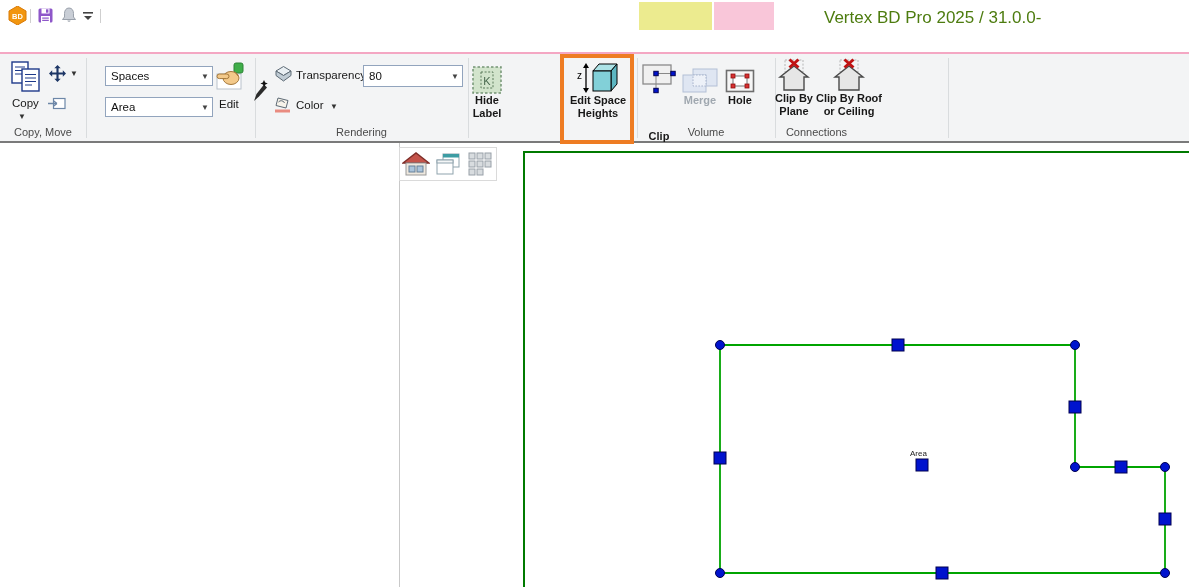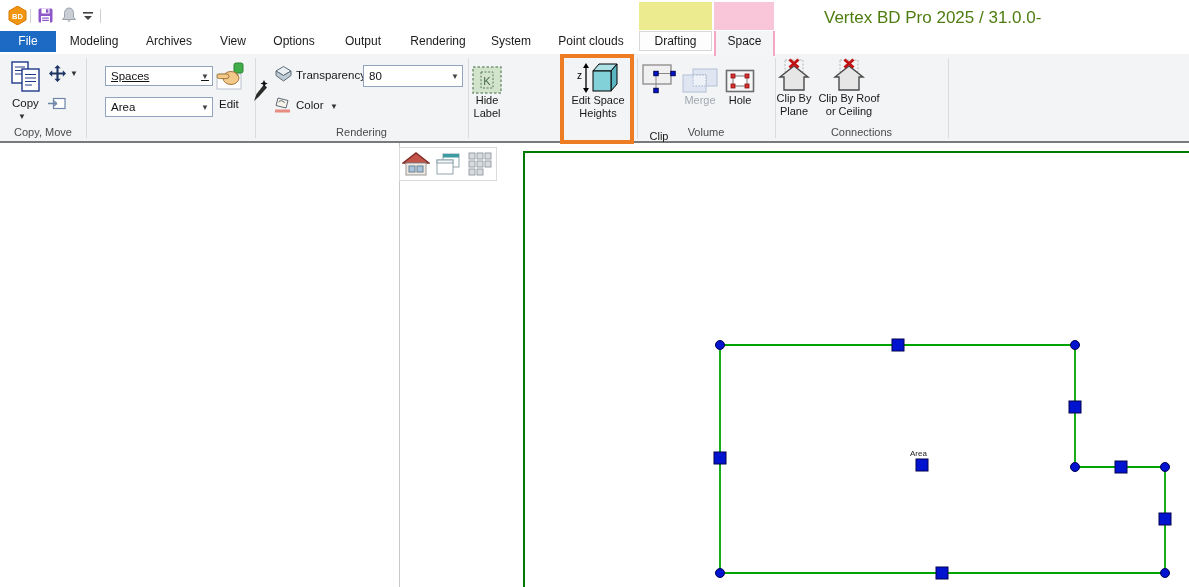--- a/index.html
+++ b/index.html
@@ -23,21 +23,21 @@
   .tab.t3{left:212px;width:42px;} .tab.t4{left:266px;width:56px;}
   .tab.t5{left:336px;width:54px;} .tab.t6{left:404px;width:68px;}
   .tab.t7{left:486px;width:50px;} .tab.t8{left:552px;width:78px;}
   .tab.t9{left:639px;width:71px;top:1px;height:18px;line-height:18px;background:#fdfdfd;border:1px solid #d8d8d8;}
   .tab.t10{left:714px;width:57px;top:1px;height:25px;line-height:20px;background:#f4f5f6;border-left:2px solid #F4A7C3;border-right:2px solid #F4A7C3;z-index:3;}
 
   
   .ribbon{position:absolute;left:0;top:54px;width:100%;height:87px;background:#f3f4f5;border-bottom:2px solid #7a7a7a;}
   .gsep{position:absolute;top:4px;width:1px;height:80px;background:#d9dcde;}
   .glabel{position:absolute;bottom:3px;font-size:11px;color:#4a4a4a;text-align:center;}
-  .btnlabel{font-size:11px;line-height:13px;color:#181818;text-align:center;}
+  .btnlabel{font-size:11px;line-height:13px;color:#181818;text-align:center;font-weight:bold;}
   .bigbtn{position:absolute;top:4px;display:flex;flex-direction:column;align-items:center;cursor:default;}
   .bigbtn .ic{height:36px;display:flex;align-items:flex-end;justify-content:center;}
   .disabled .btnlabel{color:#a0a8b0;}
   .caret{font-size:8px;color:#333;line-height:8px;}
   .combo{position:absolute;background:#fff;border:1px solid #92a4bd;height:20px;font-size:11.5px;color:#111;display:flex;align-items:center;padding-left:5px;box-sizing:border-box;}
   .combo .cbar{margin-left:auto;width:14px;text-align:center;color:#444;font-size:8px;}
   .inline-ic{position:absolute;}
   .txt{position:absolute;font-size:11.5px;color:#181818;white-space:nowrap;}
   .orange-ring{position:absolute;left:560px;top:0px;width:66px;height:82px;border:4px solid #EE7C23;z-index:5;pointer-events:none;}
 
@@ -77,33 +77,20 @@
       <rect x="1" y="1" width="10" height="1.6" fill="#444"></rect>
       <polygon points="2,5 10,5 6,9" fill="#444"></polygon>
     </svg>
     <div class="qa-sep" style="left:100px;"></div>
     <div class="hl hl-yellow"></div>
     <div class="hl hl-pink"></div>
     <div class="app-title">Vertex BD Pro 2025 / 31.0.0-</div>
   </div>
 
   <div class="pinkline"></div>
-  <div class="tabrow">
-    <div class="tab t0">File</div>
-    <div class="tab t1">Modeling</div>
-    <div class="tab t2">Archives</div>
-    <div class="tab t3">View</div>
-    <div class="tab t4">Options</div>
-    <div class="tab t5">Output</div>
-    <div class="tab t6">Rendering</div>
-    <div class="tab t7">System</div>
-    <div class="tab t8">Point clouds</div>
-    <div class="tab t9">Drafting</div>
-    <div class="tab t10">Space</div>
-  </div>
 
   <div class="ribbon">
 
     <svg class="inline-ic" style="left:11px;top:7px;" width="29" height="31" viewBox="0 0 29 31">
       <rect x="1" y="1" width="16" height="21" fill="#fff" stroke="#1e3a8a" stroke-width="1.4"></rect>
       <path d="M4 6h10M4 9.5h10M4 13h7" stroke="#1e3a8a" stroke-width="1"></path>
       <rect x="11" y="8" width="17" height="22" fill="#fff" stroke="#1e3a8a" stroke-width="1.4"></rect>
       <path d="M14 13.5h11M14 17h11M14 20.5h11M14 24h7" stroke="#1e3a8a" stroke-width="1"></path>
     </svg>
     <div class="txt" style="left:12px;top:43px;">Copy</div>
@@ -112,21 +99,21 @@
       <path d="M8 0 L11 3 H9 V7 H13 V5 L16 8 L13 11 V9 H9 V13 H11 L8 16 L5 13 H7 V9 H3 V11 L0 8 L3 5 V7 H7 V3 H5 Z" fill="#1d3666"></path>
     </svg>
     <div class="caret" style="position:absolute;left:70px;top:16px;">▼</div>
     <svg class="inline-ic" style="left:48px;top:43px;" width="18" height="13" viewBox="0 0 18 13">
       <rect x="5.5" y="1.5" width="11.5" height="10" fill="#fff" stroke="#6d87a8" stroke-width="1.2"></rect>
       <path d="M0 6.5 H9 M9 6.5 l-3.2 -2.6 M9 6.5 l-3.2 2.6" stroke="#6d87a8" stroke-width="1.3" fill="none"></path>
     </svg>
     <div class="glabel" style="left:0;width:86px;">Copy, Move</div>
     <div class="gsep" style="left:86px;"></div>
 
-    <div class="combo" style="left:105px;top:12px;width:108px;text-decoration:underline;">
+    <div class="combo" style="left:105px;top:12px;width:108px;">
       <span>Spaces</span>
       <span class="cbar">▼</span>
     </div>
     <div class="combo" style="left:105px;top:43px;width:108px;">
       <span>Area</span>
       <span class="cbar">▼</span>
     </div>
     <svg class="inline-ic" style="left:215px;top:8px;" width="30" height="30" viewBox="0 0 30 30">
       <rect x="2" y="12" width="24" height="15" fill="#fff" stroke="#b9c1cc"></rect>
       <rect x="19" y="1" width="9" height="10" rx="2" fill="#3fae49" stroke="#2c8436"></rect>
@@ -243,21 +230,21 @@
     <div class="bigbtn" style="left:816px;top:2px;width:66px;">
       <span class="ic">
         <svg width="34" height="34" viewBox="0 0 34 34">
           <rect x="8" y="2" width="18" height="12" fill="none" stroke="#b5b5b5" stroke-dasharray="2,1.6"></rect>
           <polygon points="3,19 17,8 31,19 27,19 27,32 7,32 7,19" fill="#e6e6e6" stroke="#4a4a4a" stroke-width="1.4"></polygon>
           <path d="M12.5 1.5 L21.5 9.5 M21.5 1.5 L12.5 9.5" stroke="#c01212" stroke-width="3"></path>
         </svg>
       </span>
       <span class="btnlabel">Clip By Roof or Ceiling</span>
     </div>
-    <div class="glabel" style="left:775px;width:173px;text-align:center;">Connections</div>
+    <div class="glabel" style="left:730px;width:173px;text-align:center;">Connections</div>
     <div class="gsep" style="left:948px;"></div>
   </div>
 
   <div class="main">
     <div class="leftpanel"></div>
 
     <div class="canvas-toolbar">
       <span class="ct-btn">
         <svg width="28" height="26" viewBox="0 0 28 26">
           <polygon points="1,12 14,2 27,12" fill="#c4534a" stroke="#7e2d28" stroke-width="1.4"></polygon>

